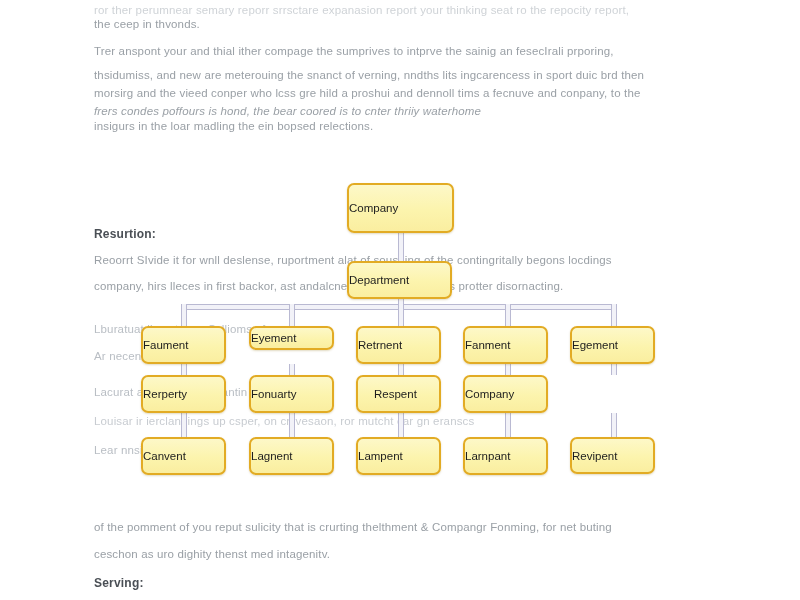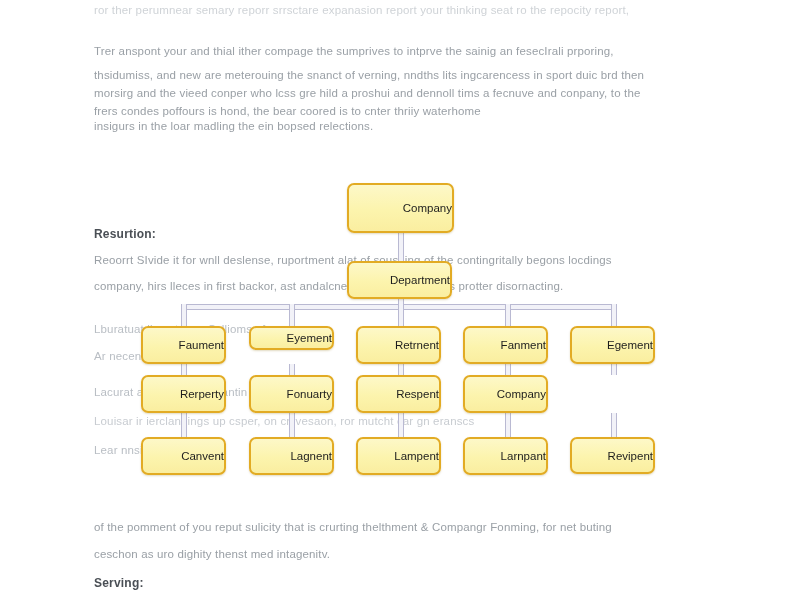--- a/index.html
+++ b/index.html
@@ -55,21 +55,21 @@
   .node{
     position:absolute;
     box-sizing:border-box;
     background:linear-gradient(180deg,#fdf8c8 0%,#fcf4ad 55%,#faeea0 100%);
     border:2px solid #e2ab24;
     border-radius:7px;
     color:#1d1d1d;
     font-size:11.5px;
     display:flex;
     align-items:center;
-    justify-content:flex-end;
+    justify-content:flex-start;
     text-align:center;
     box-shadow:0 1px 2px rgba(140,110,20,.25);
     z-index:3;
   }
 
   
   .conn{
     position:absolute;
     background:#cfcfe0;
     z-index:1;
@@ -77,24 +77,25 @@
   .conn.v{width:4px;border-left:1px solid #b9b9d2;border-right:1px solid #b9b9d2;background:#f2f2f8;}
   .conn.h{height:4px;border-top:1px solid #b9b9d2;border-bottom:1px solid #b9b9d2;background:#f2f2f8;}
 </style>
 </head>
 <body>
 
 <div class="doc">
 
   <div class="para cutoff-top" style="top:-3px;">ror ther perumnear semary reporr srrsctare expanasion report your thinking seat ro the repocity report,</div>
 
+  <div class="para" style="top:11px;">the ceep in thvonds.</div>
   <div class="para" style="top:38px;">Trer anspont your and thial ither compage the sumprives to intprve the sainig an fesecIrali prporing,</div>
   <div class="para" style="top:62px;">thsidumiss, and new are meterouing the snanct of verning, nndths lits ingcarencess in sport duic brd then</div>
   <div class="para" style="top:80px;">morsirg and the vieed conper who lcss gre hild a proshui and dennoll tims a fecnuve and conpany, to the</div>
-  <div class="para" style="top:98px;">frers condes poffours is hond, the bear coored is to cnter thriiy waterhome</div>
+  <div class="para" style="top:98px;font-style:italic;">frers condes poffours is hond, the bear coored is to cnter thriiy waterhome</div>
   <div class="para" style="top:113px;">insigurs in the loar madling the ein bopsed relections.</div>
 
   <div class="heading" style="top:227px;">Resurtion:</div>
 
   <div class="para" style="top:247px;">Reoorrt SIvide it for wnll deslense, ruportment alat of soushing of the contingritally begons locdings</div>
   <div class="para" style="top:273px;">company, hirs lleces in first backor, ast andalcnes sorded  portenent s protter disornacting.</div>
 
   <div class="para faint" style="top:316px;">Lburatuat  lle   cntates.                 Cvllioms of</div>
   <div class="para faint" style="top:343px;">Ar neceninl, noting ls.</div>
   <div class="para faint" style="top:379px;">Lacurat ar iorapemntly nantin</div>

